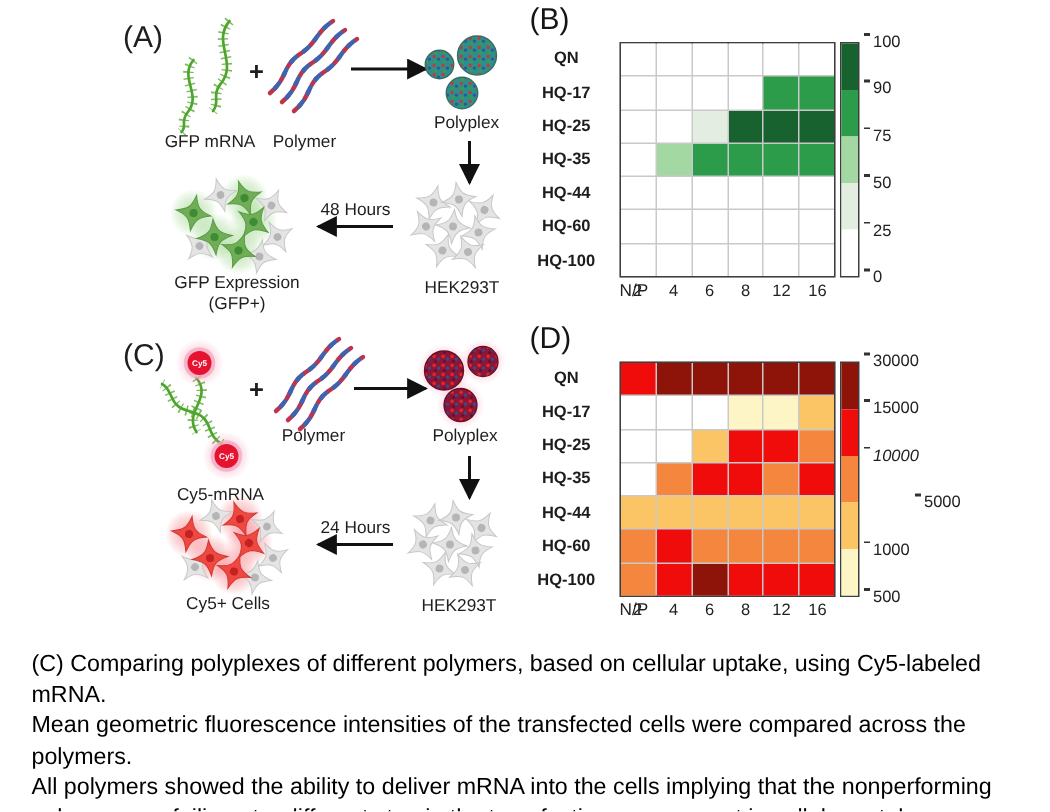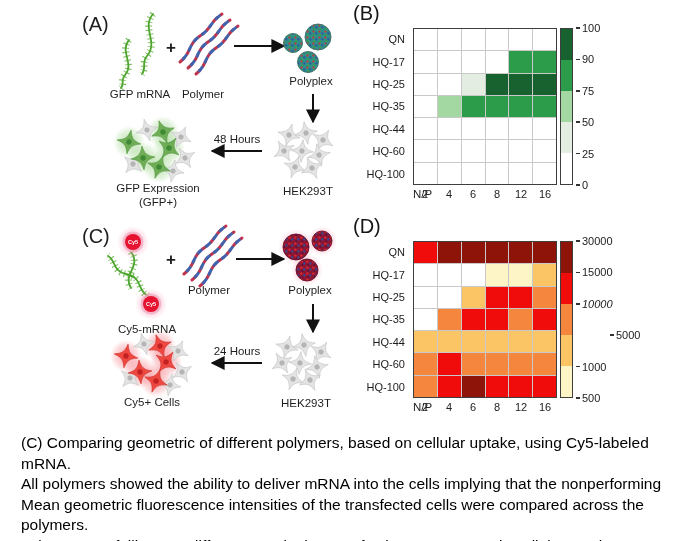--- a/index.html
+++ b/index.html
@@ -10,37 +10,37 @@
   #svgC{left:0;top:212px;}
   
   .hm{position:absolute;width:350px;height:212px;}
   #hmB{left:350px;top:0;}
   #hmD{left:350px;top:213px;}
   .hm-letter{position:absolute;left:3px;top:2px;font-size:20px;color:#151515;}
   .hm-title{position:absolute;left:63px;top:9px;width:144px;text-align:center;
             font-size:11.5px;color:#232323;}
   .hm-rowlabels{position:absolute;left:0;top:28px;width:59px;height:157px;
                 display:grid;grid-template-rows:repeat(7,1fr);}
-  .hm-rowlabel{align-self:center;text-align:right;font-size:11px;font-weight:400;
+  .hm-rowlabel{align-self:center;text-align:center;font-size:11px;font-weight:700;
                color:#1c1c1c;padding-right:4px;}
   .hm-plot{position:absolute;left:63px;top:28px;width:144px;height:157px;
            display:grid;grid-template-columns:repeat(6,1fr);grid-template-rows:repeat(7,1fr);
            gap:1px;background:#c9c9c9;border:1.5px solid #3e3e3e;box-sizing:border-box;}
   .hm-cell{width:100%;height:100%;}
   .hm-xlabels{position:absolute;left:63px;top:188px;width:144px;
               display:grid;grid-template-columns:repeat(6,1fr);}
   .hm-xlabel{text-align:center;font-size:11px;color:#222;}
   .hm-xtitle{position:absolute;left:63px;top:188px;width:144px;
              font-size:11.5px;color:#222;}
   .hm-cbar{position:absolute;left:210px;top:28px;width:13px;height:157px;
            border:1.5px solid #3e3e3e;box-sizing:border-box;display:flex;flex-direction:column;}
   .hm-cbseg{flex:1;}
   .hm-cbticks{position:absolute;left:226px;top:28px;width:70px;height:157px;}
   .hm-cbtick{position:absolute;left:0;font-size:11px;color:#222;display:flex;
-             align-items:center;gap:2px;line-height:12px;}
+             align-items:flex-start;gap:2px;line-height:12px;}
   .dash{width:4px;height:1.5px;background:#333;display:inline-block;}
   
   .caption{position:absolute;left:0;top:426px;width:700px;padding:7px 18px 0 21px;
            box-sizing:border-box;font-size:15.5px;line-height:20.5px;color:#000;}
   
   text{font-family:"Liberation Sans",sans-serif;fill:#1e1e1e;}
   .lbl{font-size:11.5px;}
   .letter{font-size:20px;}
   .plus{font-size:17px;font-weight:bold;}
   .cy5txt{font-size:5.5px;font-weight:bold;fill:#fff;}
@@ -396,20 +396,20 @@
         <div class="hm-cbtick" style="top: 151px;"><span class="dash"></span>500</div>
         <div class="hm-cbtick" style="top: 119.6px;"><span class="dash"></span>1000</div>
         <div class="hm-cbtick" style="top: 88.2px; margin-left: 34px;"><span class="dash"></span>5000</div>
         <div class="hm-cbtick" style="top: 56.8px; font-style: italic;"><span class="dash"></span>10000</div>
         <div class="hm-cbtick" style="top: 25.4px;"><span class="dash"></span>15000</div>
         <div class="hm-cbtick" style="top: -6px;"><span class="dash"></span>30000</div>
       </div>
   </div>
 
   <div class="caption">
-    <div>(C) Comparing geometric of different polymers, based on cellular uptake, using Cy5-labeled mRNA.</div>
+    <div>(C) Comparing polyplexes of different polymers, based on cellular uptake, using Cy5-labeled mRNA.</div>
+    <div>Mean geometric fluorescence intensities of the transfected cells were compared across the polymers.</div>
     <div>All polymers showed the ability to deliver mRNA into the cells implying that the nonperforming</div>
-    <div>Mean geometric fluorescence intensities of the transfected cells were compared across the polymers.</div>
     <div>polymers are failing at a different step in the transfection process, not in cellular uptake.</div>
 
   </div>
 
 </div>
 
 </body></html>

